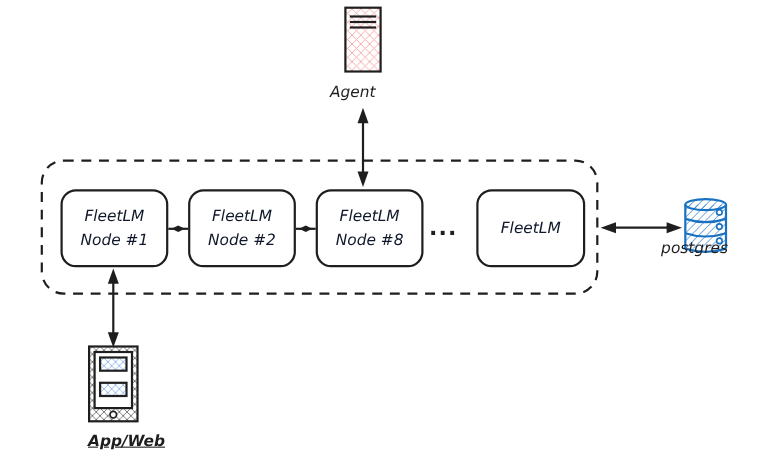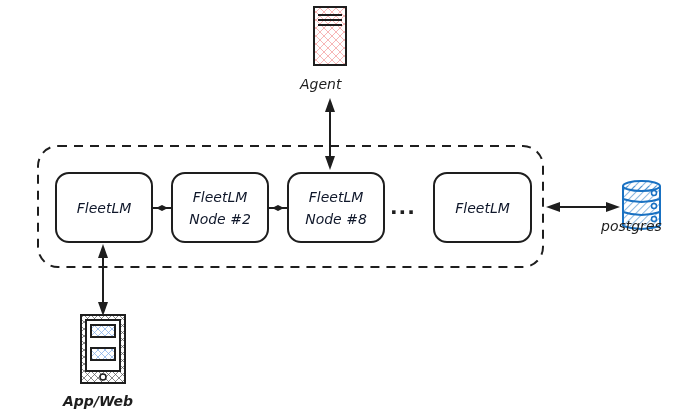--- a/index.html
+++ b/index.html
@@ -87,29 +87,30 @@
     <rect x="91" y="325" width="24" height="12" fill="url(#hatchLightBlue)" stroke="#1e1e1e" stroke-width="2"></rect>
     <rect x="91" y="348" width="24" height="12" fill="url(#hatchLightBlue)" stroke="#1e1e1e" stroke-width="2"></rect>
     <circle cx="103" cy="377" r="3" fill="#fff" stroke="#1e1e1e" stroke-width="1.5"></circle>
   </g>
 </svg>
 
 <div class="label" style="left:300px; top:76px; width:60px;">Agent</div>
 
 <div class="node" style="left:55px; top:172px; width:98px; height:71px;">
   <span>FleetLM</span>
+  <span>Node #1</span>
 </div>
 <div class="node" style="left:171px; top:172px; width:98px; height:71px;">
   <span>FleetLM</span>
   <span>Node #2</span>
 </div>
 <div class="node" style="left:287px; top:172px; width:98px; height:71px;">
   <span>FleetLM</span>
   <span>Node #8</span>
 </div>
 <div class="label" style="left:390px; top:195px; width:40px; font-size:20px; font-weight:bold; font-style:normal; letter-spacing:1px;">...</div>
 <div class="node" style="left:433px; top:172px; width:99px; height:71px;">
   <span>FleetLM</span>
 </div>
 
 <div class="label" style="left:601px; top:218px; width:80px;">postgres</div>
 
-<div class="label" style="left:63px; top:393px; width:80px; font-weight:bold;">App/Web</div>
+<div class="label" style="left:80px; top:393px; width:80px; font-weight:bold;text-decoration:underline;">App/Web</div>
 
 </body></html>

